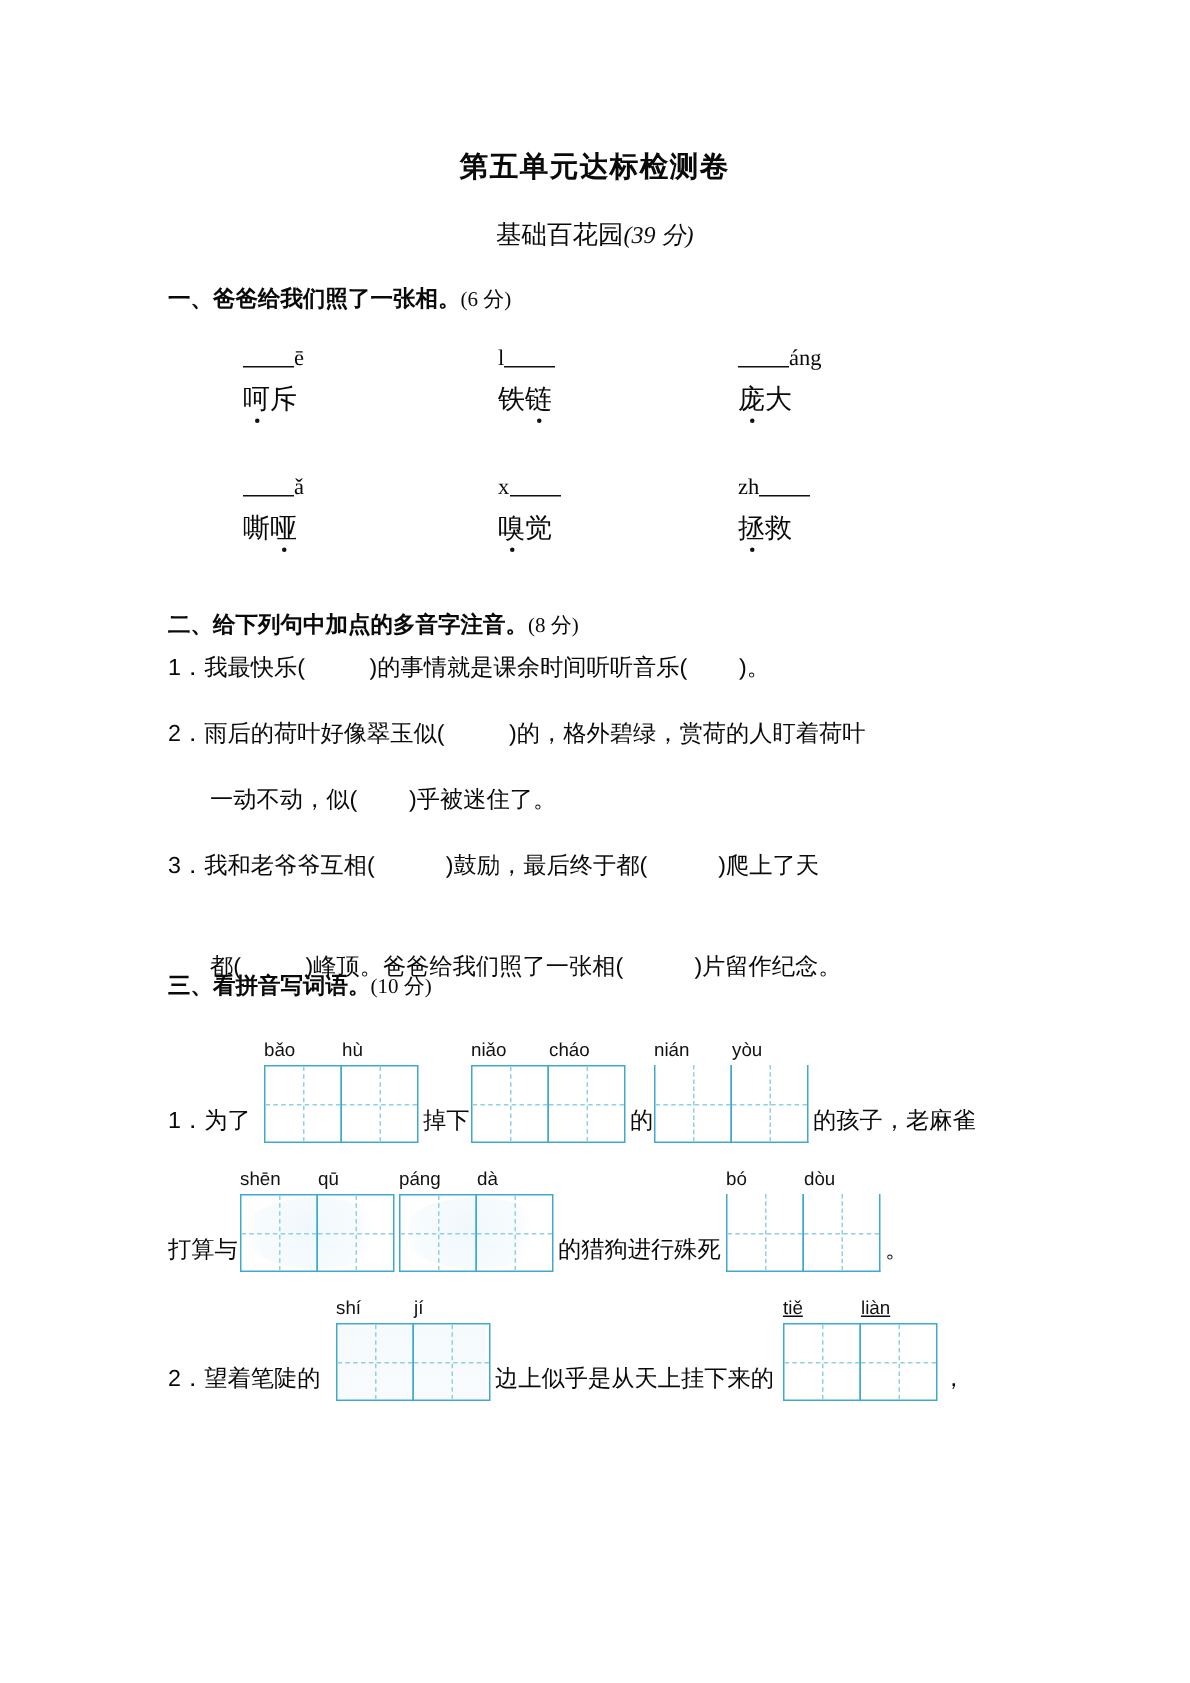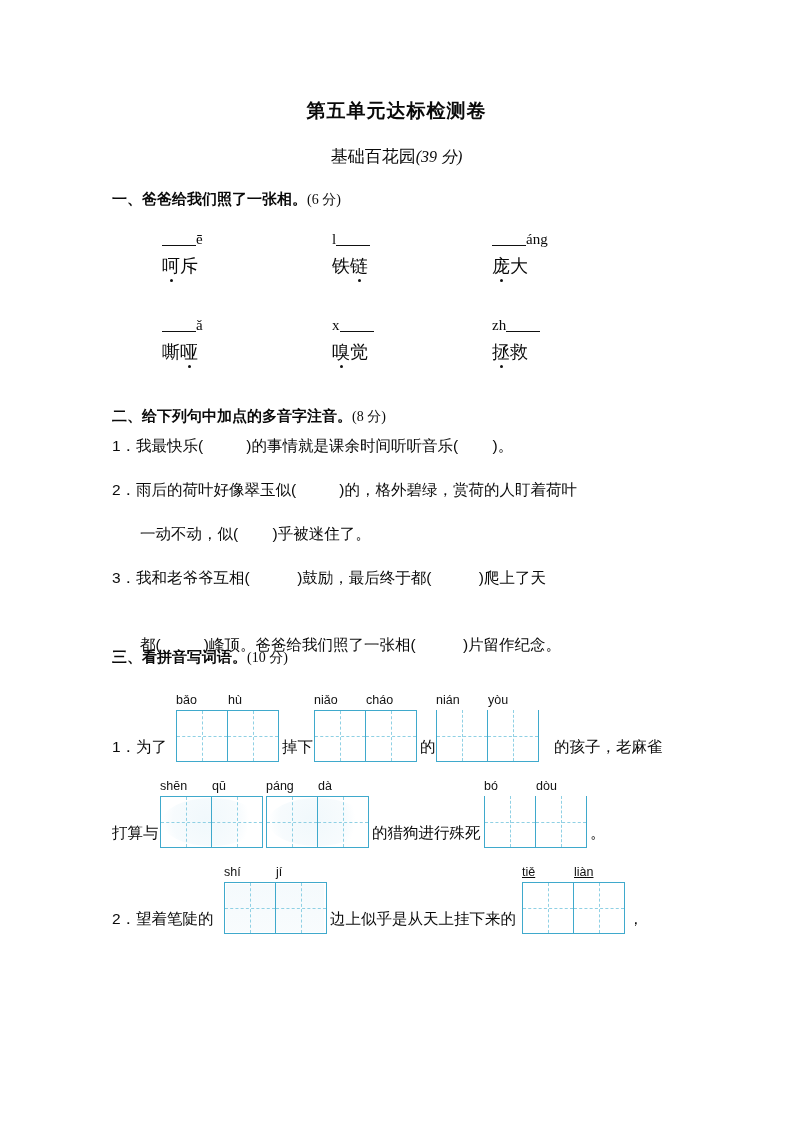--- a/index.html
+++ b/index.html
@@ -289,21 +289,21 @@
         <div class="gblock" style="left: 324px;">
           <div class="gpy" style="width: 104px;">
             <span>nián</span>
             <span>yòu</span>
           </div>
           <div class="gboxes opentop">
             <div class="gcell"></div>
             <div class="gcell"></div>
           </div>
         </div>
-        <div class="s3txt" style="left: 442px;">的孩子，老麻雀</div>
+        <div class="s3txt" style="left: 430px;">的孩子，老麻雀</div>
       </div>
       <div class="s3row" style="top: 86px;">
         <div class="s3txt" style="left: 0px;">打算与</div>
         <div class="gblock" style="left: 48px;">
           <div class="wm wm-circle" style="left: 2px; bottom: 2px; width: 98px; height: 48px;"></div>
           <div class="gpy" style="width: 104px;">
             <span>shēn</span>
             <span>qū</span>
           </div>
           <div class="gboxes">

